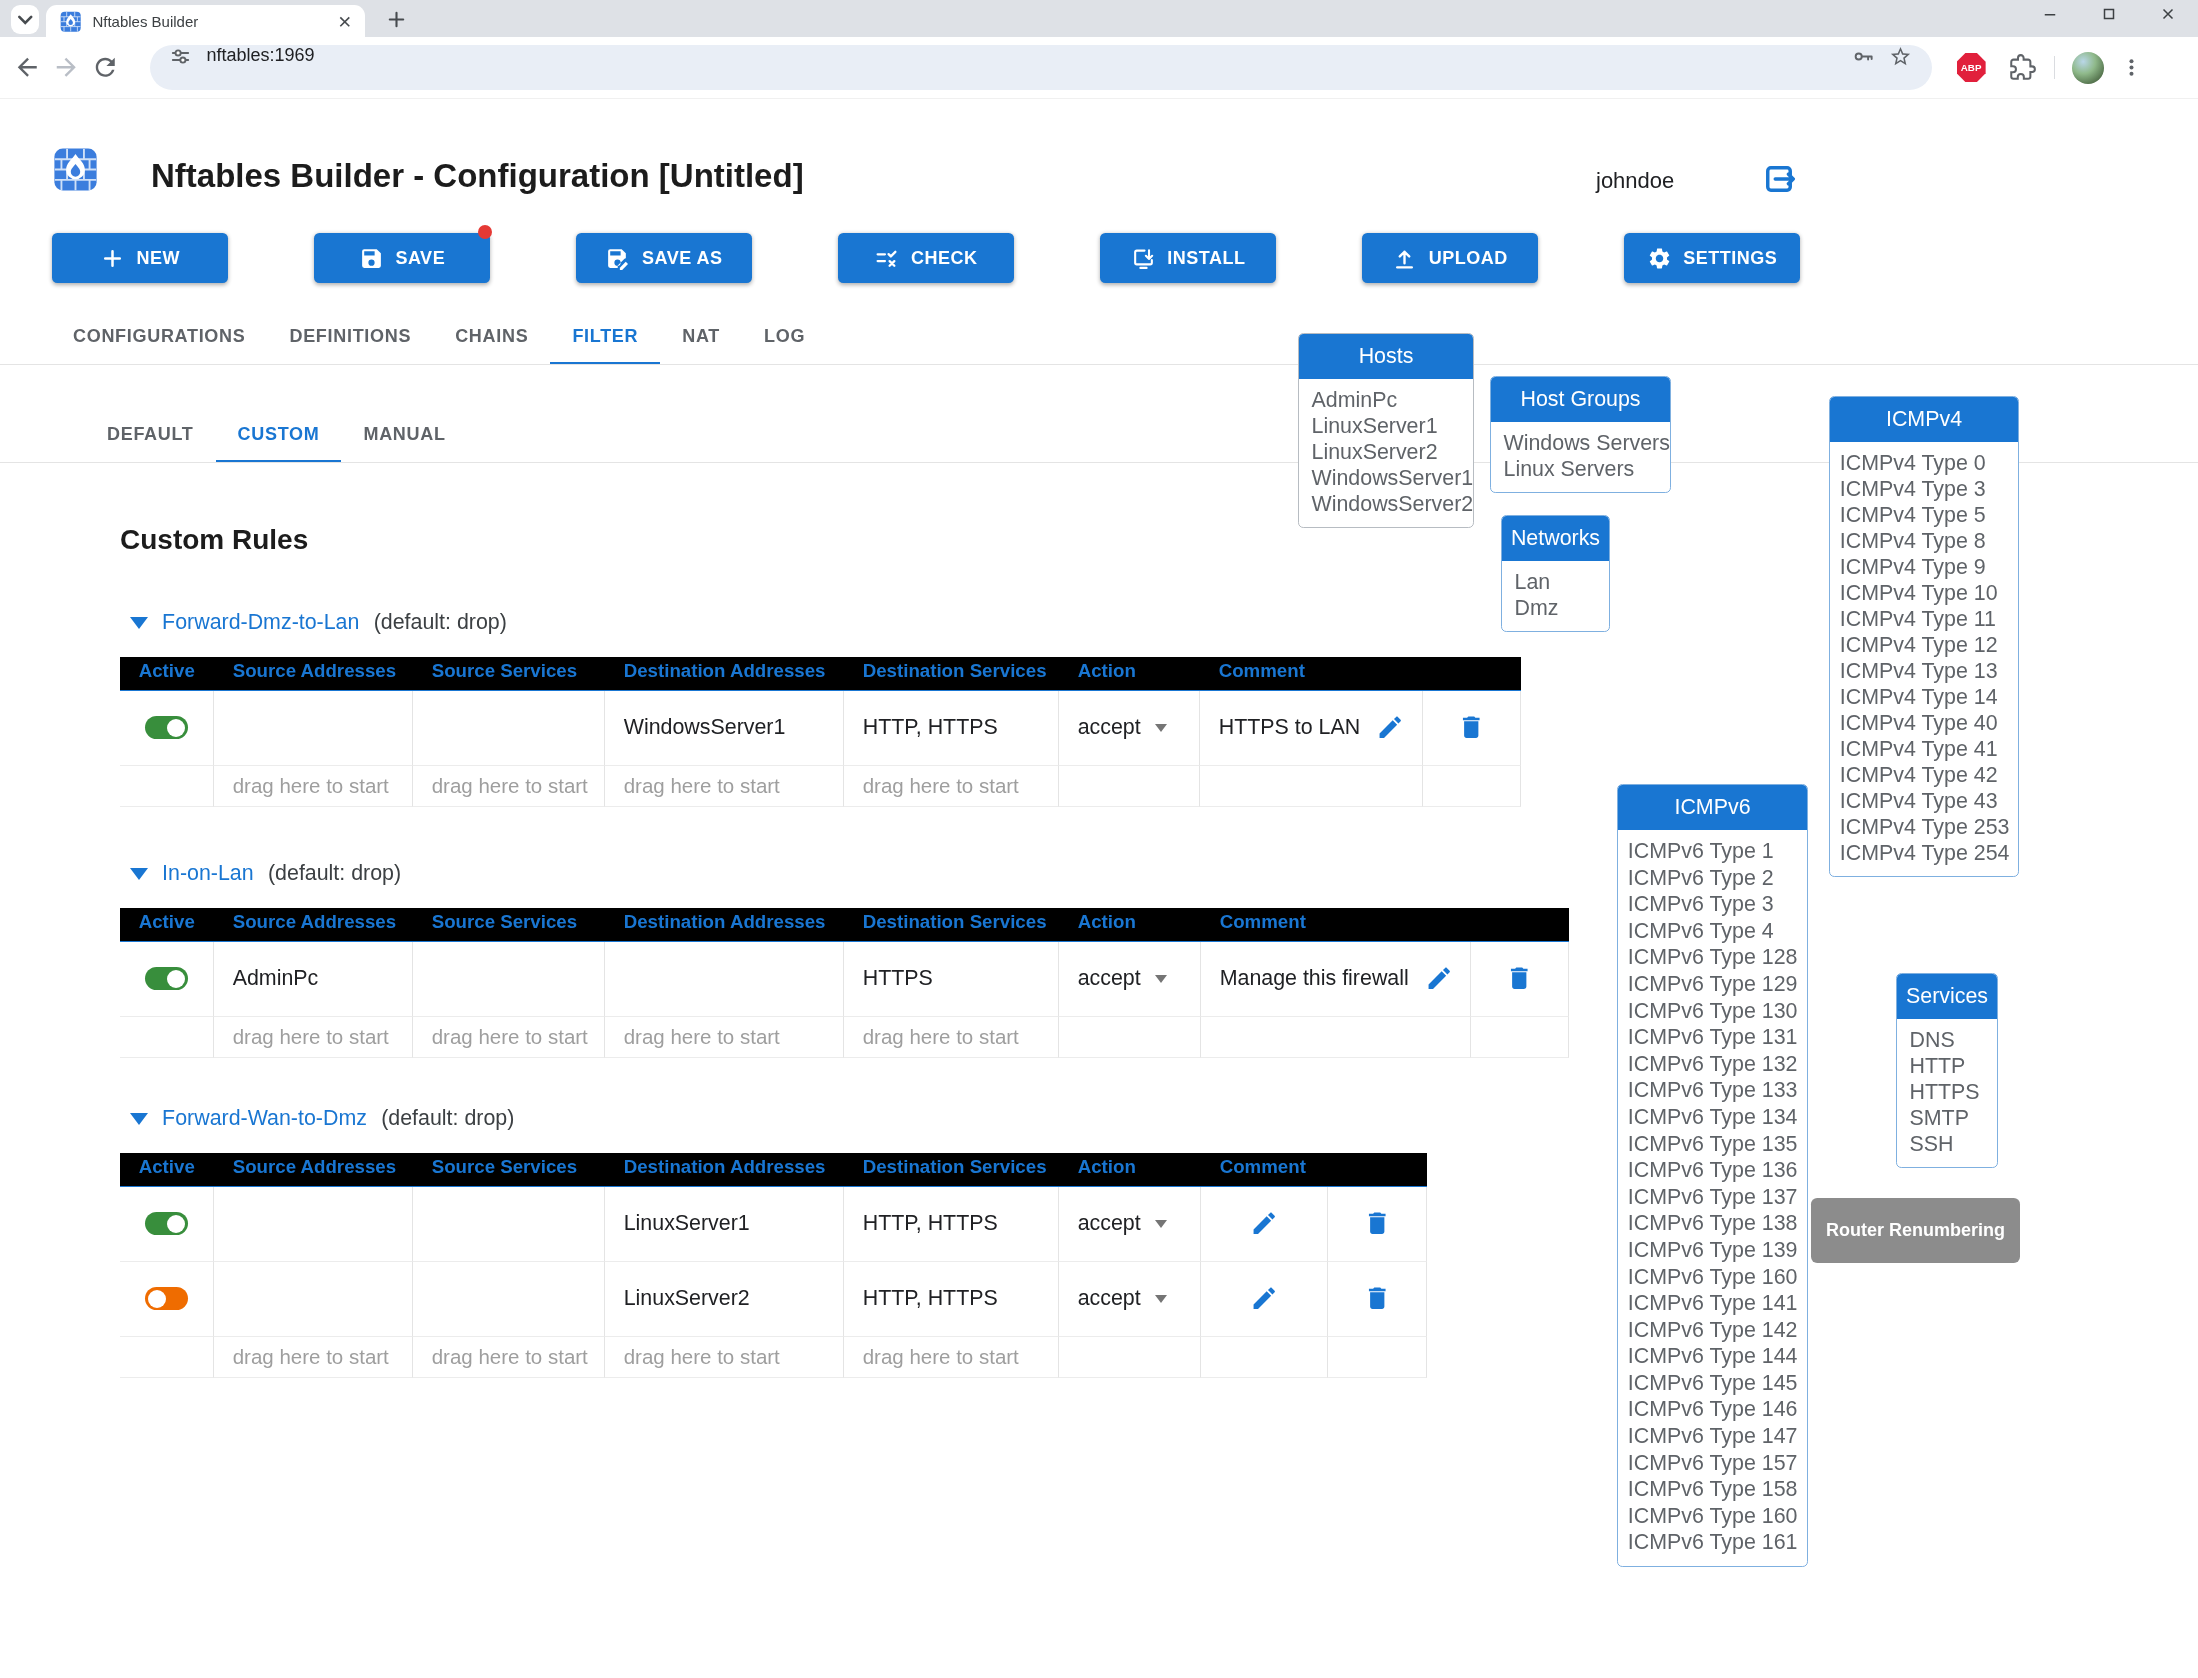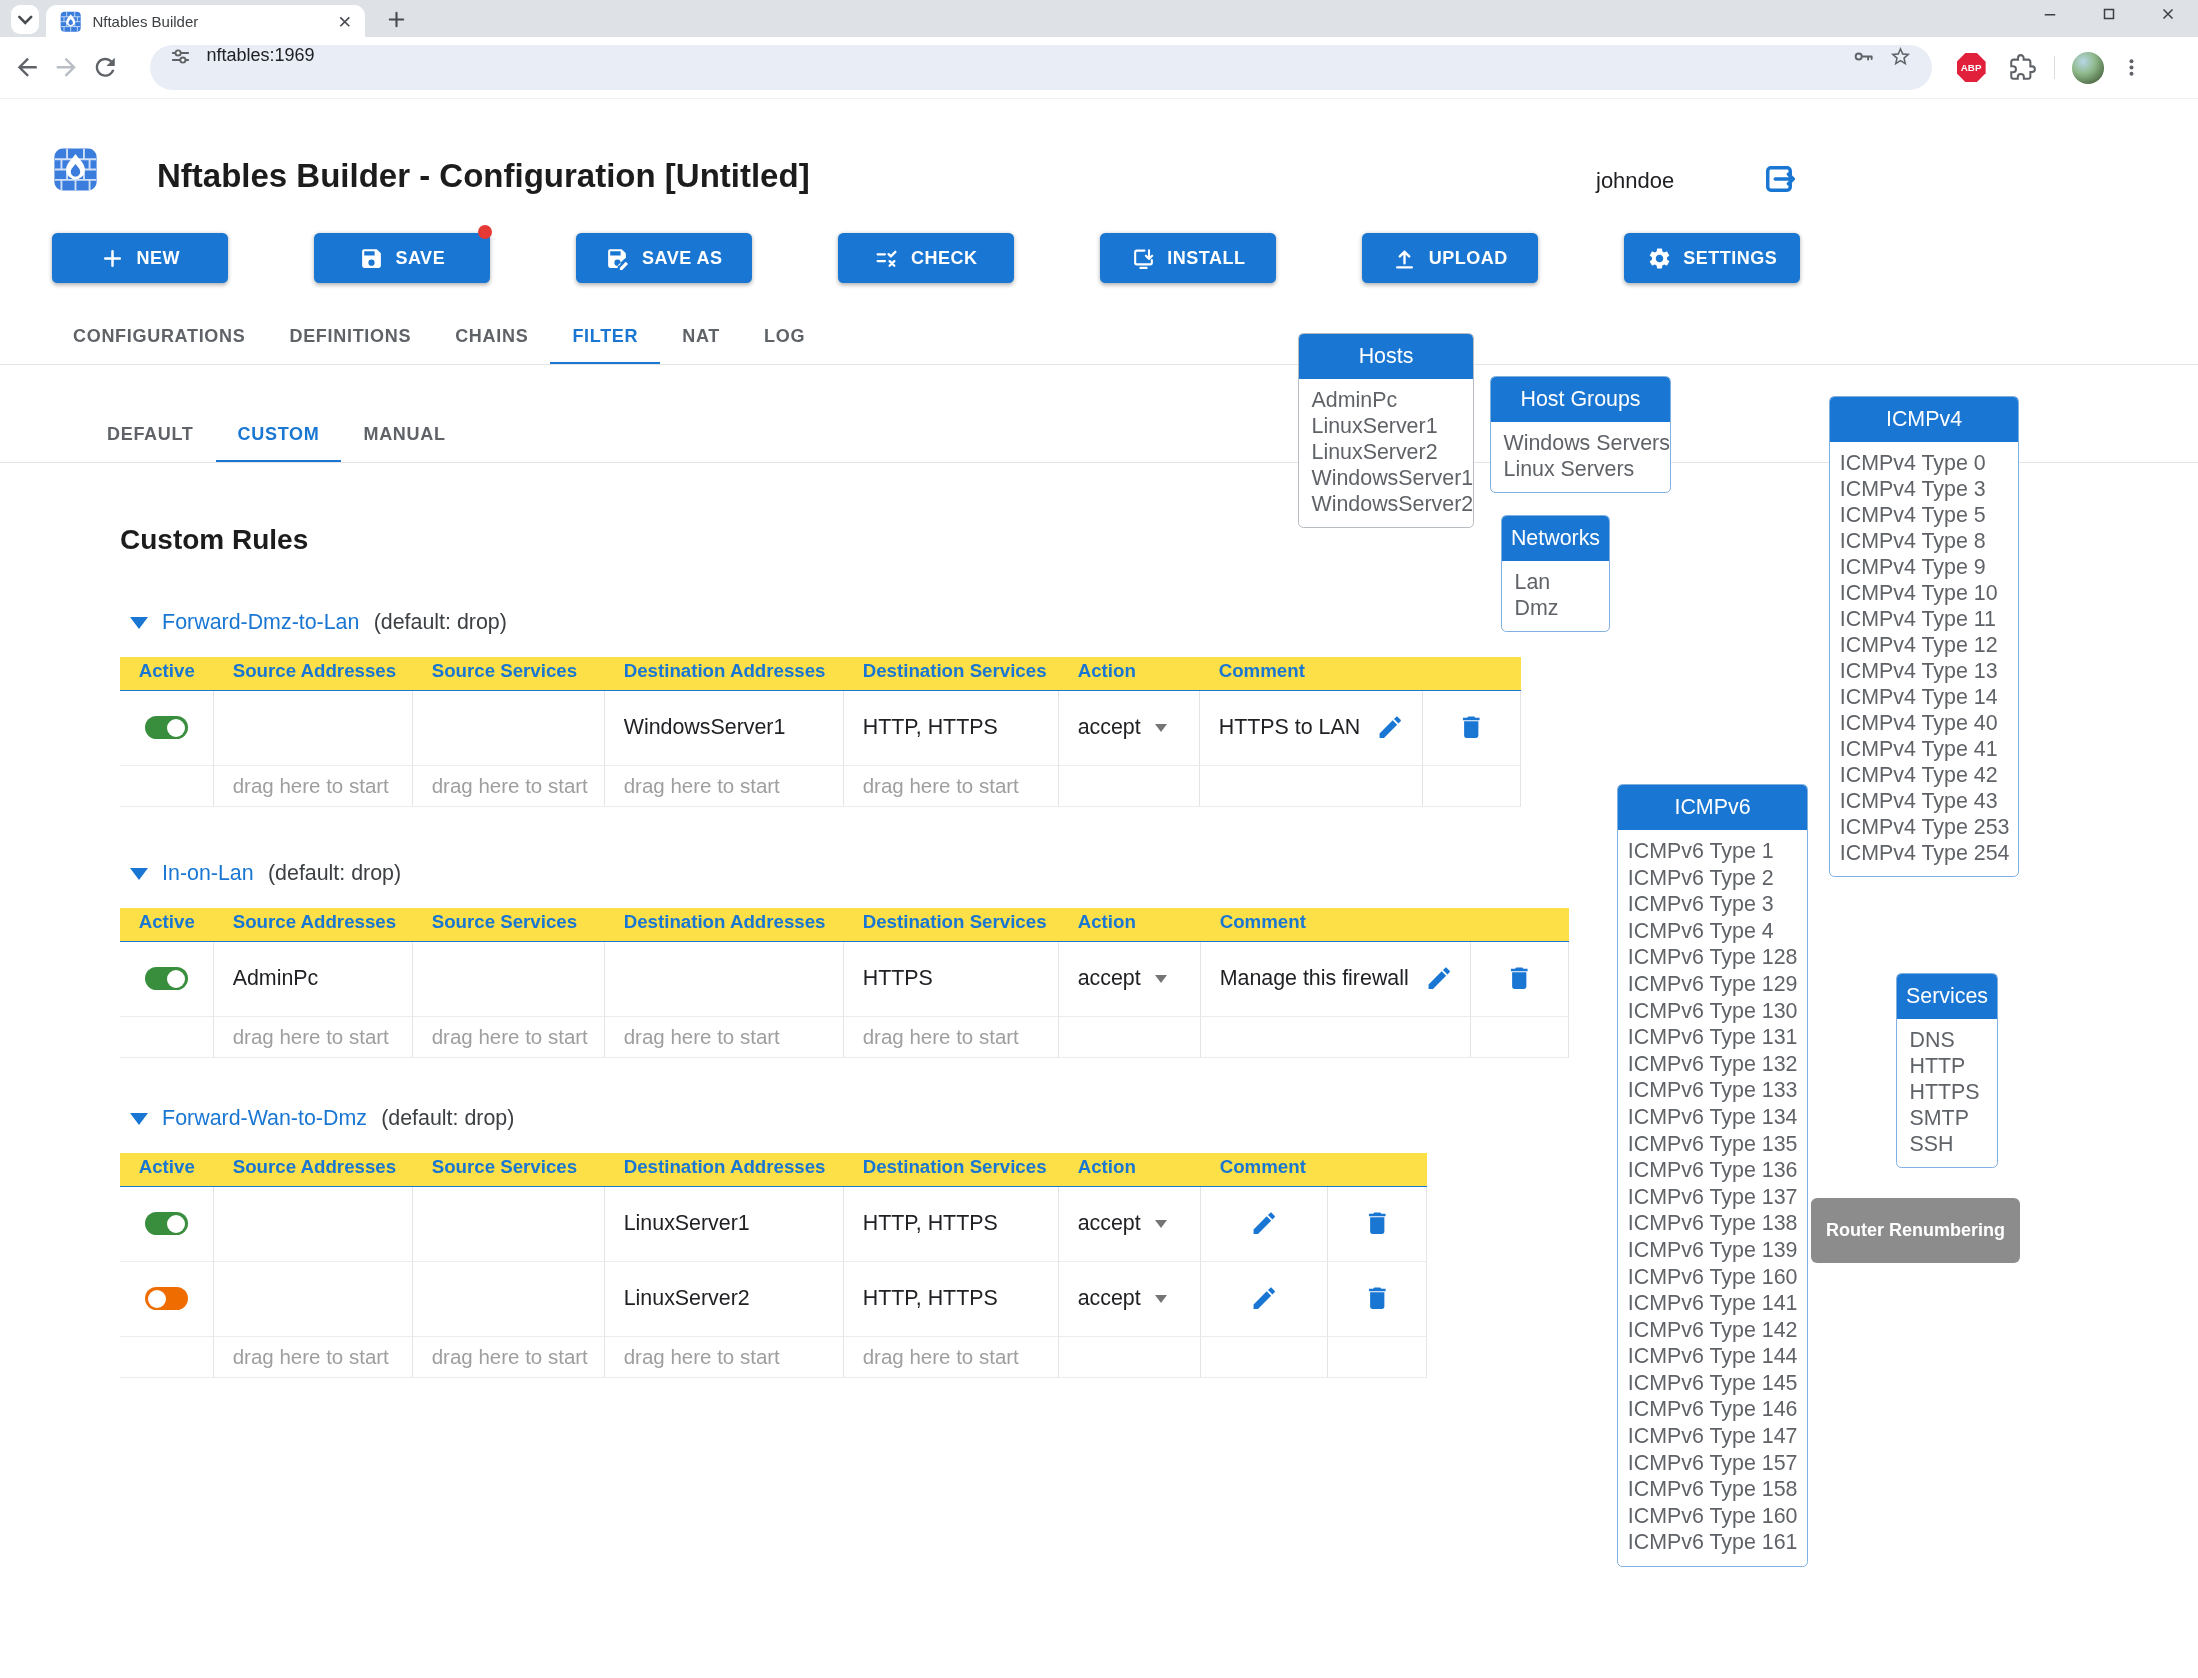--- a/index.html
+++ b/index.html
@@ -31,21 +31,21 @@
   .abp-badge { width:29px; height:29px; background:#e1203c; color:#fff; font-size:9.8px; font-weight:bold;
     display:flex; align-items:center; justify-content:center; margin-left:14.3px; flex:0 0 auto;
     clip-path:polygon(30% 0,70% 0,100% 30%,100% 70%,70% 100%,30% 100%,0 70%,0 30%); }
   .toolbar-sep { width:0.9px; height:23px; background:#dadce0; margin:0 7.1px; }
   .avatar { width:32px; height:32px; border-radius:50%; flex:0 0 auto;
     background:radial-gradient(circle at 35% 30%, #b9d7e8 0%, #8fb98a 40%, #56754f 75%, #394f36 100%); }
   .kebab { width:23px; height:23px; color:#5f6368; margin-left:5.3px; }
 
   
   .app-logo { position:absolute; left:53px; top:147px; width:45px; height:45px; }
-  .page-title { position:absolute; left:157px; top:157px; font-size:33px; font-weight:bold; color:#1c1c1c; white-space:nowrap; }
+  .page-title { position:absolute; left:151px; top:157px; font-size:33px; font-weight:bold; color:#1c1c1c; white-space:nowrap; }
   .user-name { position:absolute; left:1596px; top:168px; font-size:22px; color:#202124; }
   .logout-btn { position:absolute; left:1761px; top:161px; width:36px; height:36px; color:#1976d2; }
 
   
   .toolbar-row { position:absolute; left:52px; top:233px; display:flex; gap:86px; }
   .tb-btn { position:relative; width:176px; height:50px; background:#1976d2; color:#fff; border:none; border-radius:5.3px;
     display:flex; align-items:center; justify-content:center; gap:11.6px; font-size:18px; font-weight:bold;
     letter-spacing:0.5px; box-shadow:0 1.8px 4.5px rgba(0,0,0,.32); font-family:inherit; cursor:pointer; }
   .bicon { width:25px; height:25px; display:flex; flex:0 0 auto; }
   .badge-dot { position:absolute; right:-1.8px; top:-8px; width:14.3px; height:14.3px; border-radius:50%; background:#e53935; }
@@ -64,21 +64,21 @@
 
   
   .section { position:absolute; left:120px; }
   .sec0 { top:609px; } .sec1 { top:860px; } .sec2 { top:1105px; }
   .section-title { display:flex; align-items:center; gap:14.3px; margin-left:9.8px; height:27px; }
   .tri { width:0; height:0; border-left:9.8px solid transparent; border-right:9.8px solid transparent;
     border-top:12.5px solid #1976d2; }
   .sec-name { font-size:21.4px; color:#1976d2; }
   .sec-default { font-size:21.4px; color:#3c4043; }
 
-  .rules-table { display:grid; margin-top:20.5px; background:#fde047;text-align:center; }
+  .rules-table { display:grid; margin-top:20.5px; background:#000000;text-align:center; }
   .t0 { grid-template-columns:94px 199px 192px 239px 215px 141px 223px 98px; }
   .t1 { grid-template-columns:94px 199px 192px 239px 215px 142px 270px 98px; }
   .t2 { grid-template-columns:94px 199px 192px 239px 215px 142px 127px 99px; }
   .hcell { height:34px; display:flex; align-items:flex-end; padding:0 0 7.1px 18.7px; font-size:18.7px; font-weight:bold;
     color:#1976d2; border-bottom:1.8px solid #1976d2; white-space:nowrap; overflow:visible; }
   .cell { min-height:75px; display:flex; align-items:center; padding-left:18.7px; font-size:21.4px; color:#202124;
     border-right:0.9px solid #e4e4e4; border-bottom:0.9px solid #ececec; background:#fff; white-space:nowrap; }
   .cell.center { justify-content:center; padding-left:0; }
   .dragcell { min-height:41px; font-size:20.5px; color:#9e9e9e; }
   .toggle { width:43px; height:23px; border-radius:11.6px; position:relative; cursor:pointer; }

